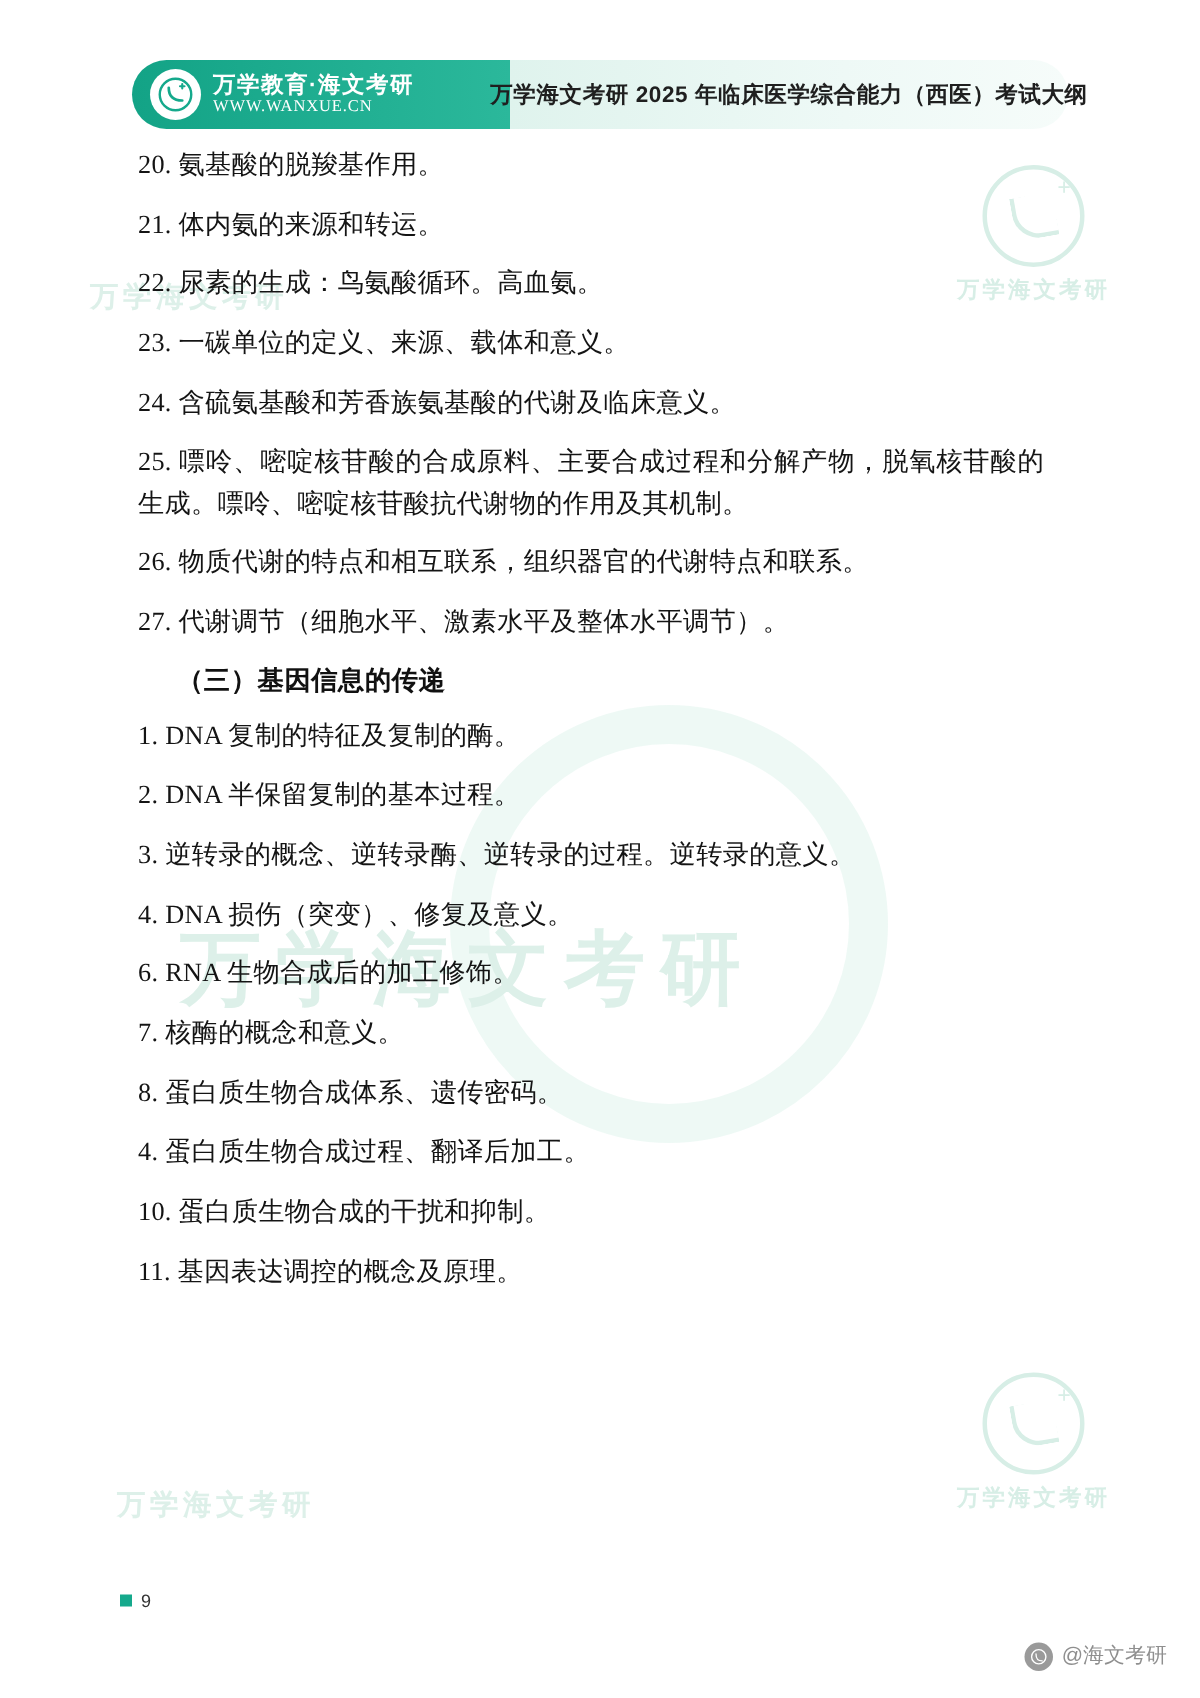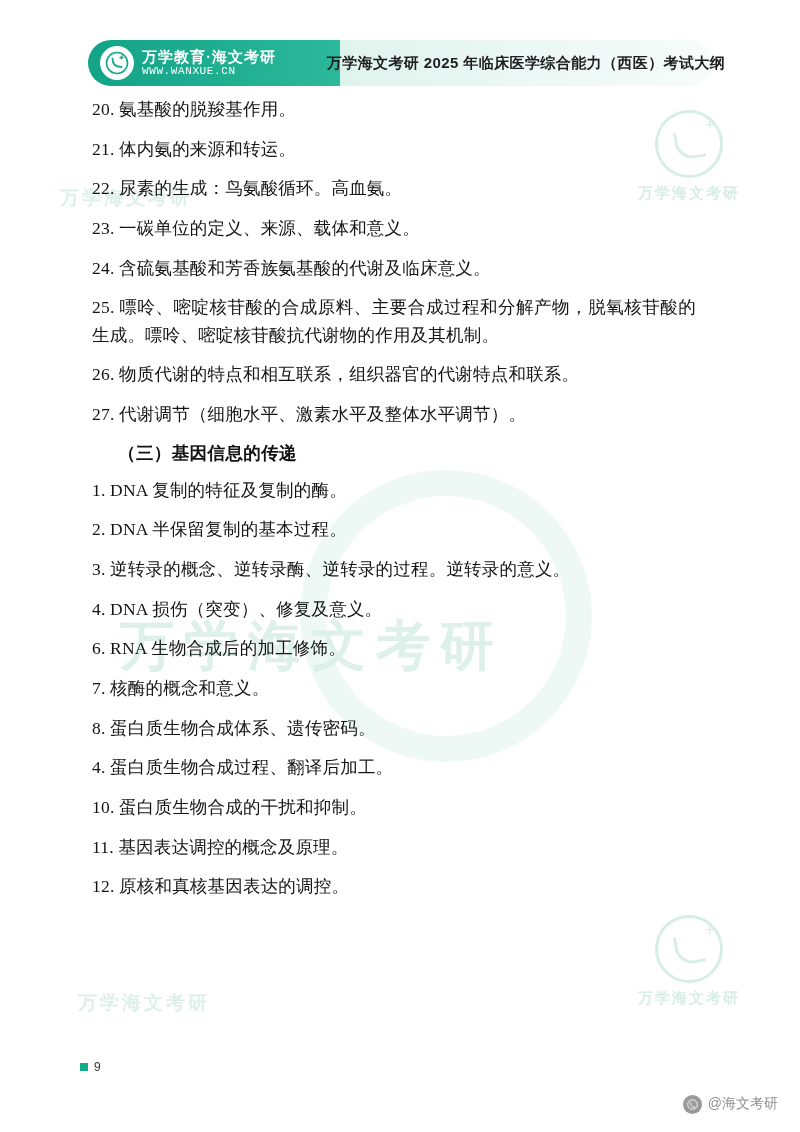--- a/index.html
+++ b/index.html
@@ -66,21 +66,21 @@
   }
   .brand-cn {
     color: #ffffff;
     font-family: "Liberation Sans", sans-serif;
     font-size: 15px;
     font-weight: bold;
     letter-spacing: 1px;
   }
   .brand-en {
     color: #ffffff;
-    font-family: Liberation Mono, monospace;
+    font-family: Liberation Serif, serif;
     font-size: 11px;
     letter-spacing: 0.6px;
   }
   .header-right {
     position: absolute;
     left: 252px;
     top: 0;
     right: 0;
     height: 46px;
     background: #e9f7f3;
@@ -300,21 +300,20 @@
     <p class="line">1. DNA 复制的特征及复制的酶。</p>
     <p class="line">2. DNA 半保留复制的基本过程。</p>
     <p class="line">3. 逆转录的概念、逆转录酶、逆转录的过程。逆转录的意义。</p>
     <p class="line">4. DNA 损伤（突变）、修复及意义。</p>
     <p class="line">6. RNA 生物合成后的加工修饰。</p>
     <p class="line">7. 核酶的概念和意义。</p>
     <p class="line">8. 蛋白质生物合成体系、遗传密码。</p>
     <p class="line">4. 蛋白质生物合成过程、翻译后加工。</p>
     <p class="line">10. 蛋白质生物合成的干扰和抑制。</p>
     <p class="line">11. 基因表达调控的概念及原理。</p>
-    <p class="line">12. 原核和真核基因表达的调控。</p>
   </div>
 
   <div class="footer-page">
     <span class="footer-square"></span>
     <span class="footer-num">9</span>
   </div>
 
   <div class="footer-brand">
     <span class="badge">
       <svg width="11" height="11" viewBox="0 0 12 12" aria-hidden="true">

